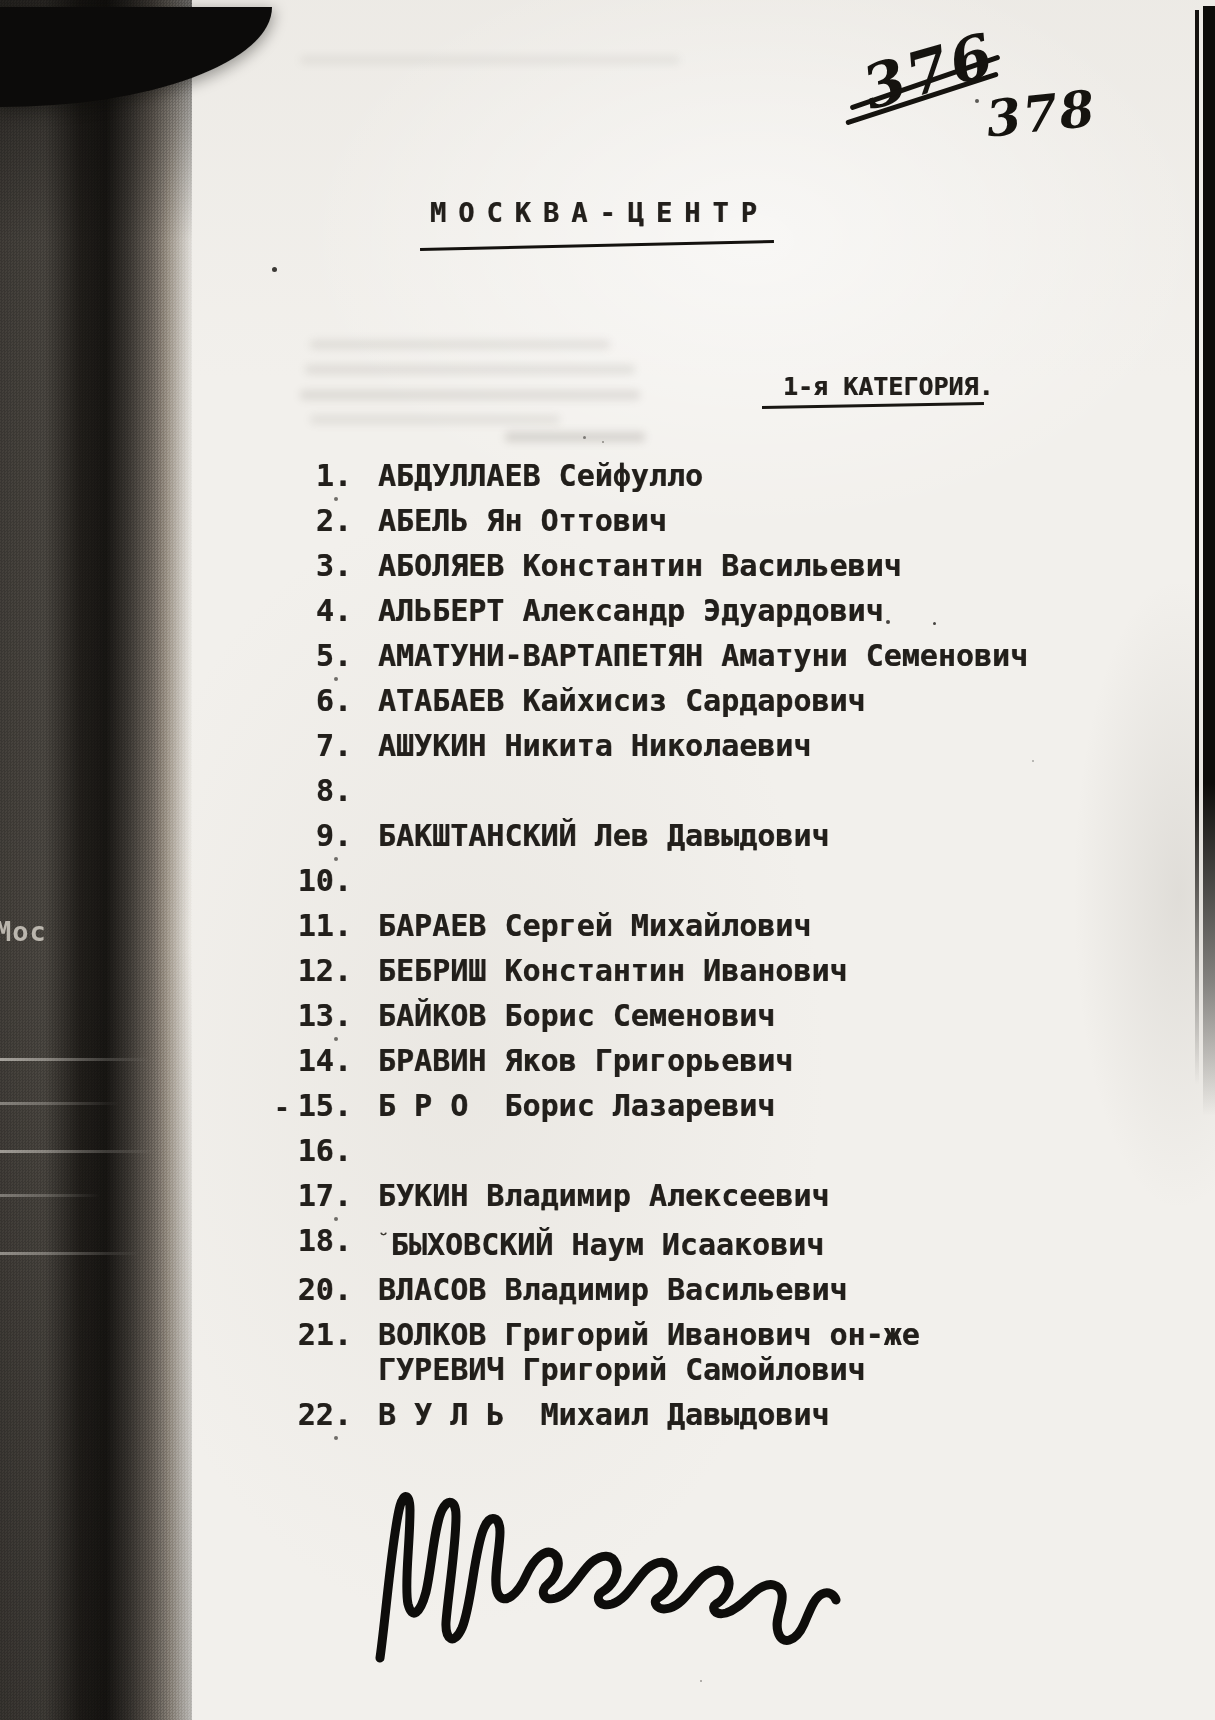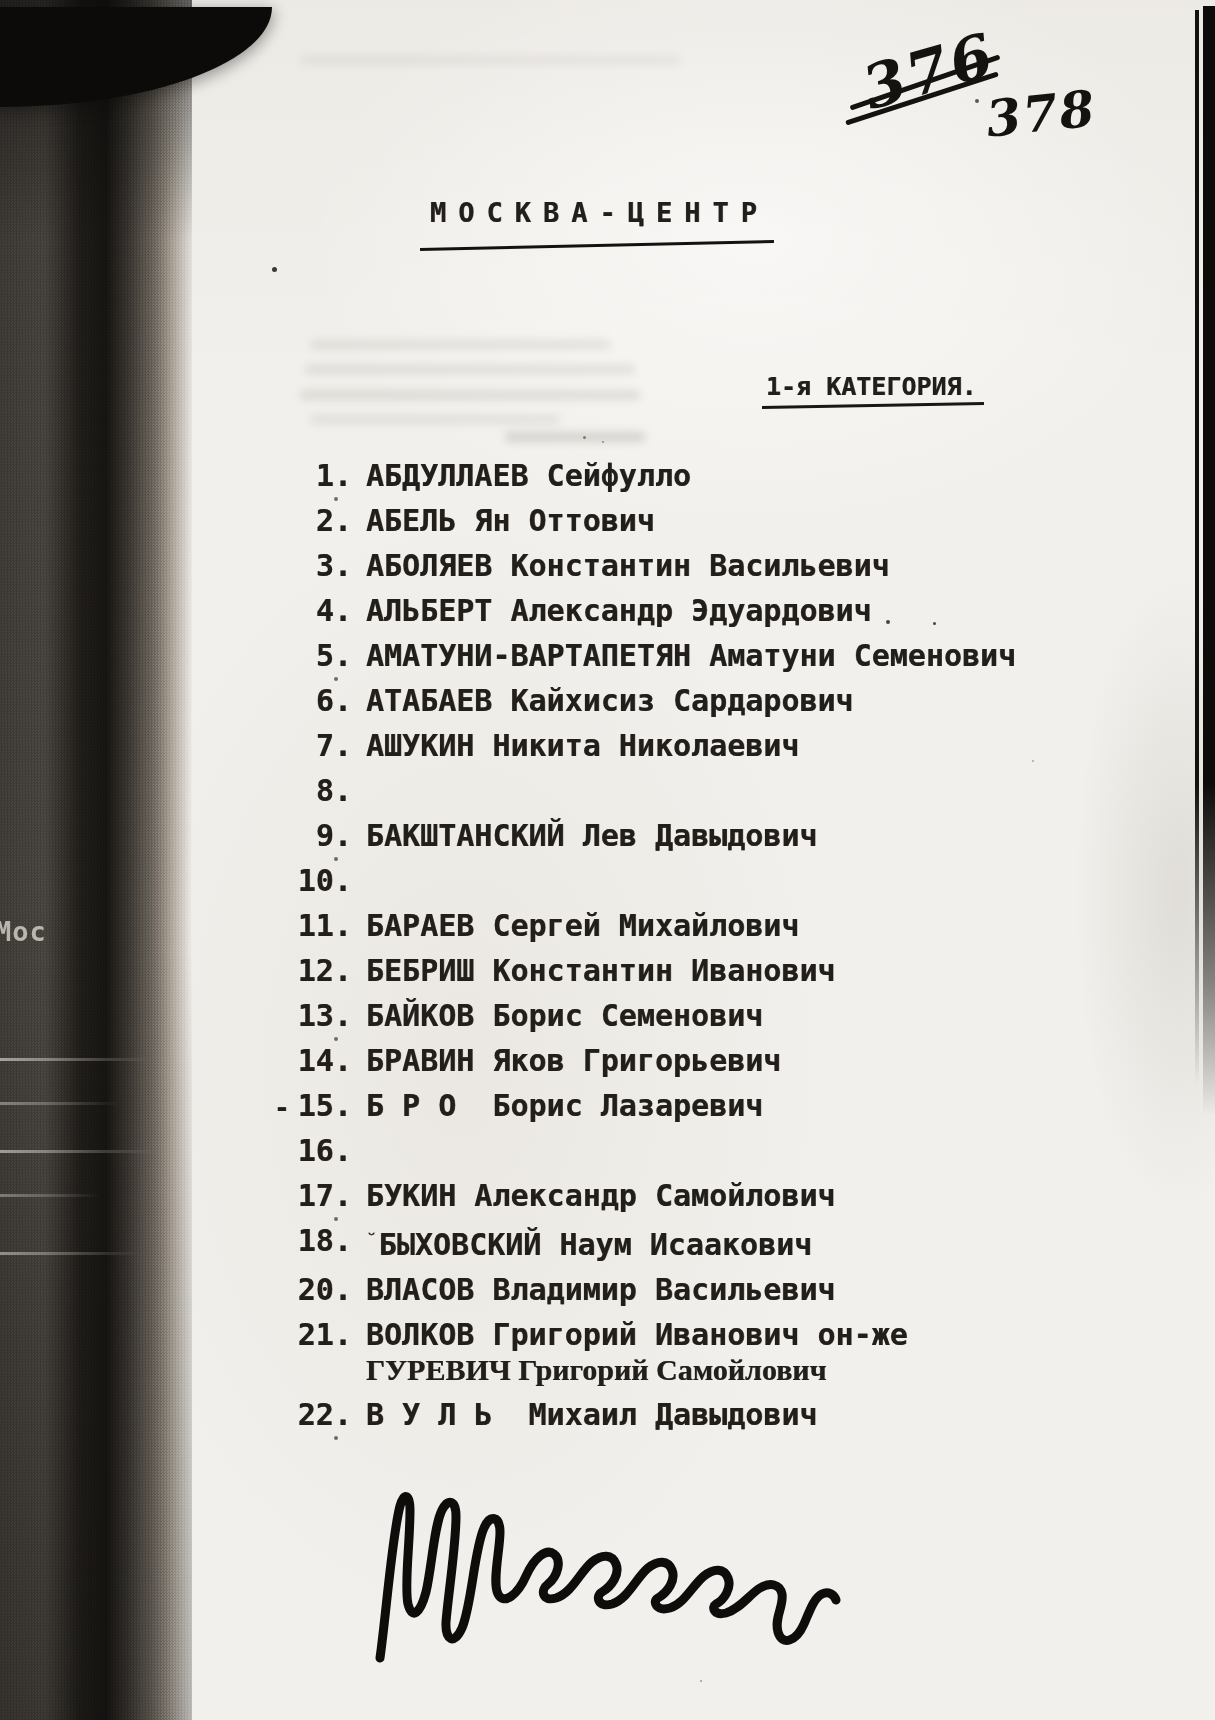--- a/index.html
+++ b/index.html
@@ -52,27 +52,27 @@
   .hw-376{position:absolute;left:862px;top:36px;font-size:60px;letter-spacing:3px;transform:rotate(-16deg);}
   .strike{position:absolute;height:5px;background:#15130f;border-radius:3px;}
   .strike-1{left:846px;top:80px;width:158px;transform:rotate(-19deg);}
   .strike-2{left:842px;top:96px;width:160px;transform:rotate(-18deg);}
   .hw-378{position:absolute;left:986px;top:84px;font-size:50px;letter-spacing:2px;transform:rotate(-6deg);}
   .signature{position:absolute;left:362px;top:1466px;}
   
   .tw{text-shadow:0.4px 0.4px 0 rgba(34,31,27,0.55), -0.3px 0 0 rgba(34,31,27,0.3);font-weight:bold;}
   .title{position:absolute;left:430px;top:197px;font-size:27px;letter-spacing:12px;white-space:pre;}
   .title-underline{position:absolute;left:420px;top:244px;width:354px;height:3px;background:#14120f;transform:rotate(-1.3deg);}
-  .category{position:absolute;left:766px;top:372px;font-size:25px;white-space:pre;}
+  .category{position:absolute;left:783px;top:372px;font-size:25px;white-space:pre;}
   .category-underline{position:absolute;left:762px;top:404px;width:222px;height:3px;background:#191713;transform:rotate(-1deg);}
   .list{position:absolute;left:296px;top:459px;width:760px;}
   .row{position:relative;display:flex;margin-bottom:11px;font-size:30px;line-height:34px;}
   .num{width:56px;text-align:right;flex:none;}
-  .name{margin-left:14px;white-space:pre-wrap;}
-  .name2{line-height:35px;font-family:Liberation Serif, serif;}
+  .name{margin-left:26px;white-space:pre-wrap;}
+  .name2{line-height:35px;}
   .premark{position:absolute;left:-22px;top:2px;font-size:26px;}
   .name-mark{font-size:18px;vertical-align:8px;margin-right:2px;color:#3a362f;}
   .row:nth-child(4n+1) .num::after{
     content:"";position:absolute;left:38px;bottom:-8px;width:4px;height:4px;
     background:#2a2722;border-radius:50%;opacity:0.65;
   }
 </style>
 </head>
 <body>
 
@@ -175,21 +175,21 @@
       <div class="row">
         <span class="premark">-</span>
         <span class="num">15.</span>
         <span class="name">Б Р О  Борис Лазаревич</span>
       </div>
       <div class="row">
         <span class="num">16.</span>
       </div>
       <div class="row">
         <span class="num">17.</span>
-        <span class="name">БУКИН Александр Самойлович</span>
+        <span class="name">БУКИН Владимир Алексеевич</span>
       </div>
       <div class="row">
         <span class="num">18.</span>
         <span class="name"><span class="name-mark">˘</span>БЫХОВСКИЙ Наум Исаакович</span>
       </div>
       <div class="row">
         <span class="num">20.</span>
         <span class="name">ВЛАСОВ Владимир Васильевич</span>
       </div>
       <div class="row">

